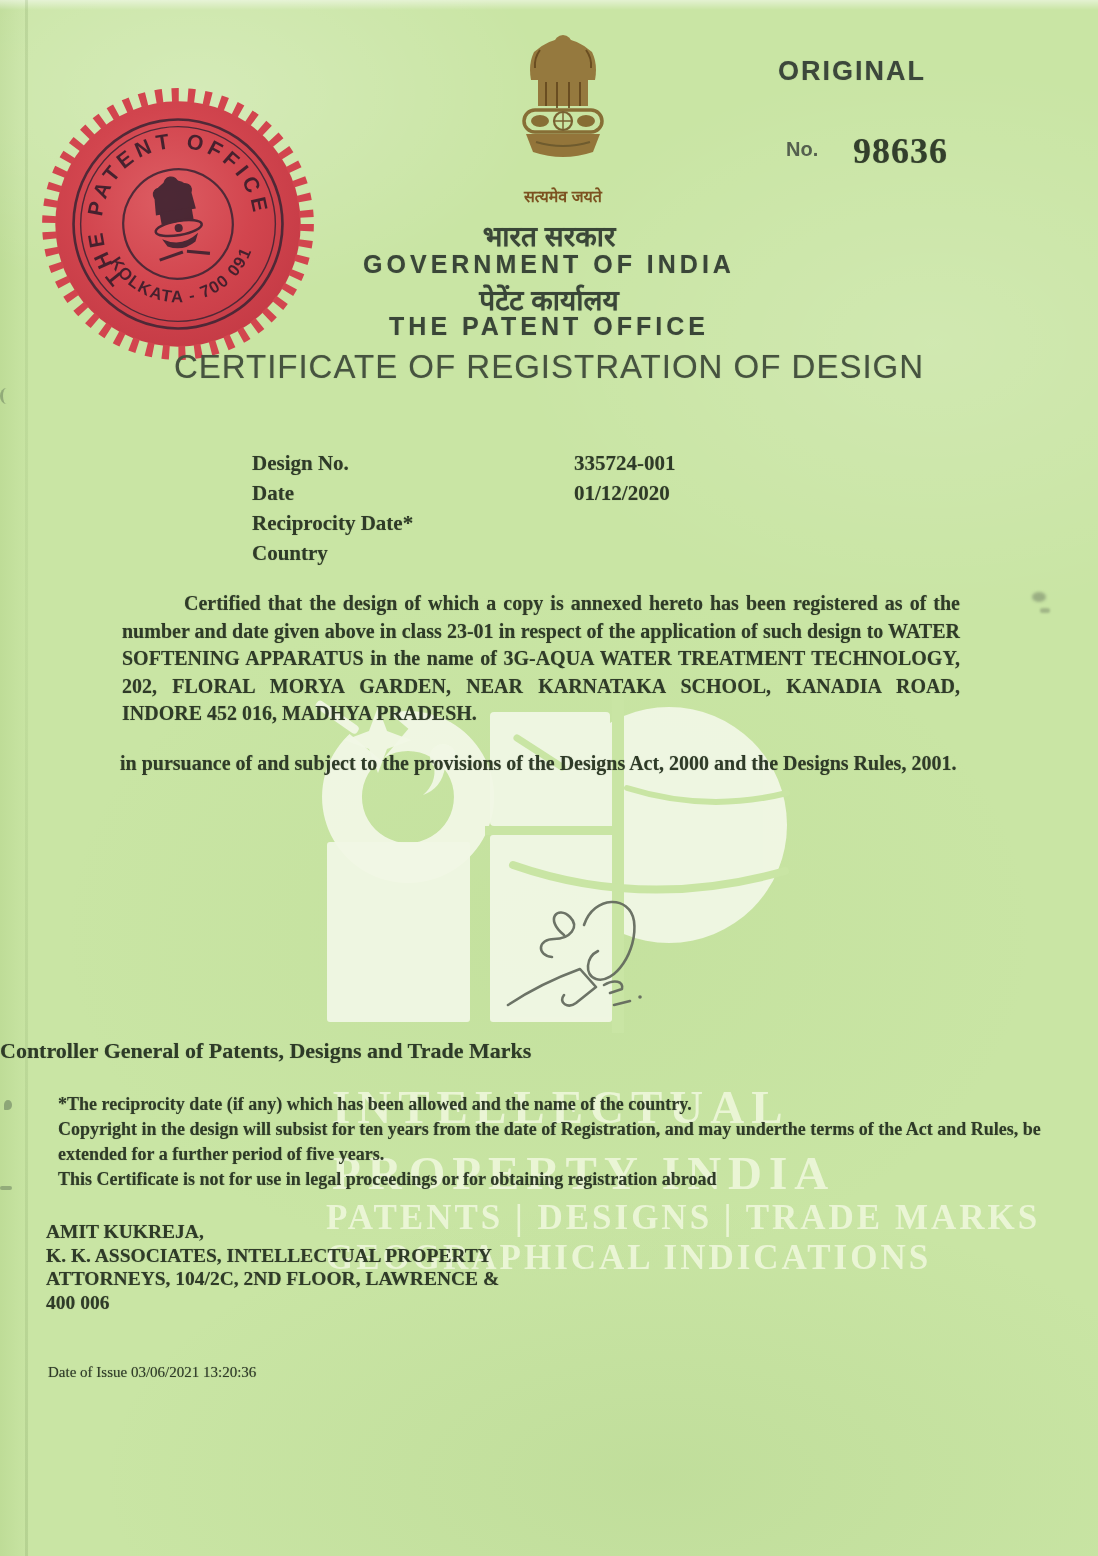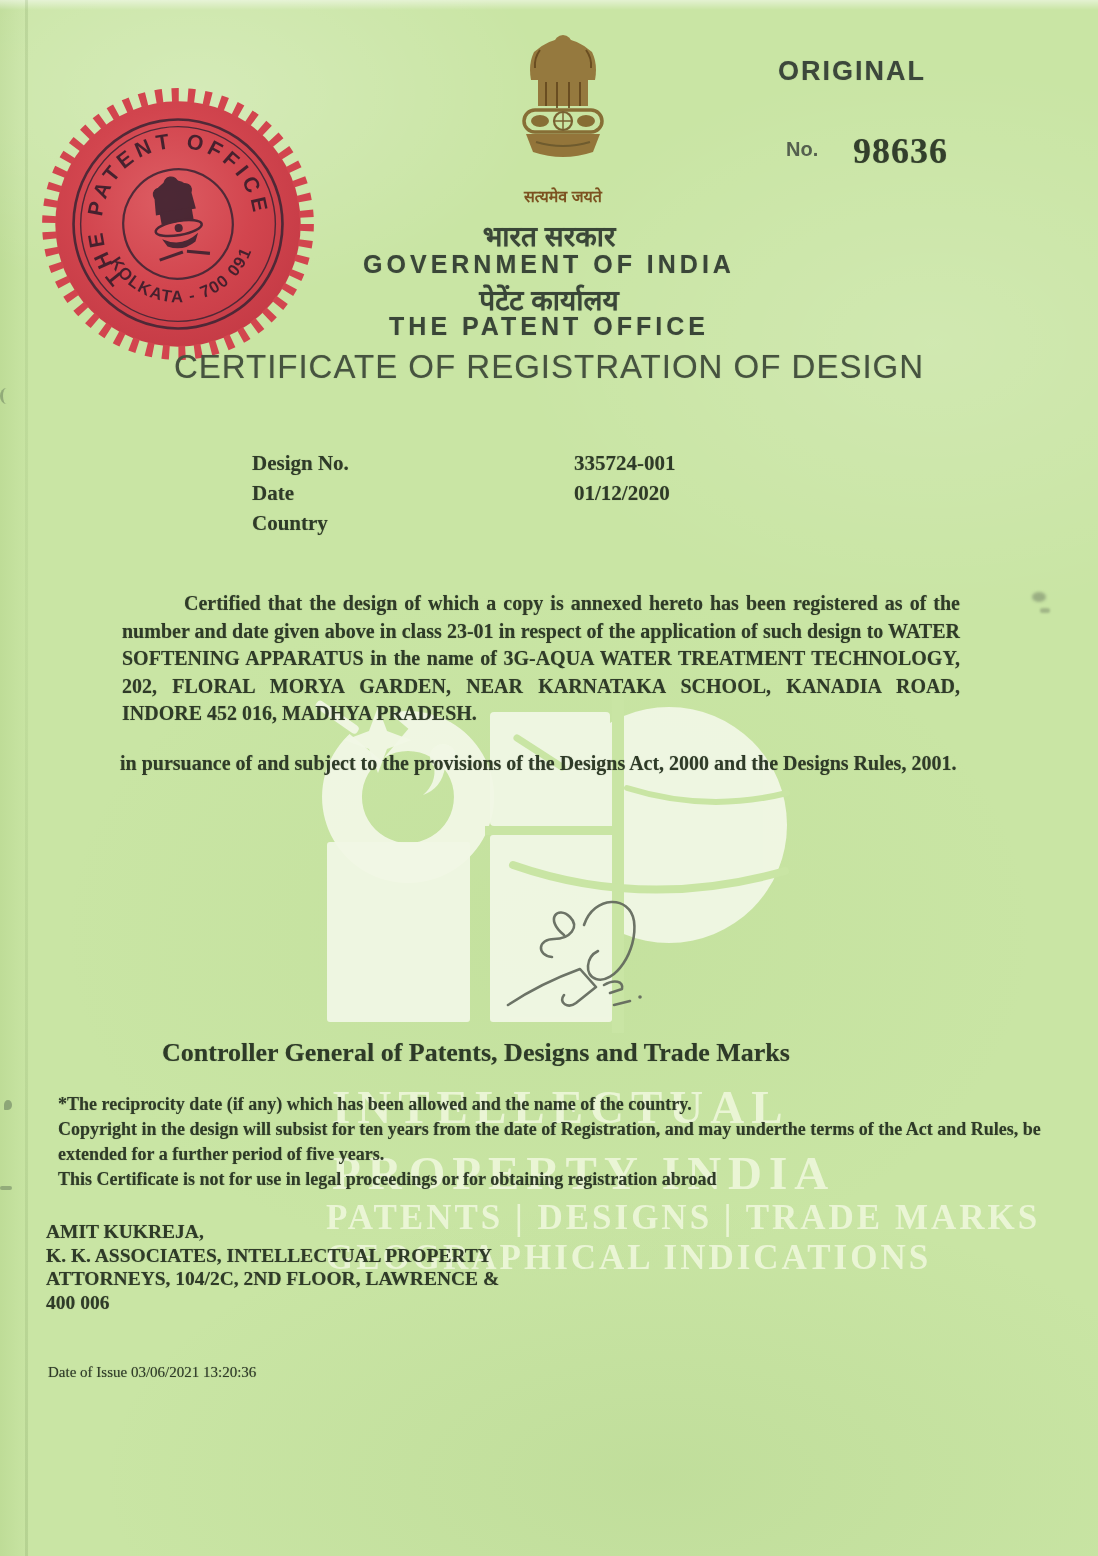--- a/index.html
+++ b/index.html
@@ -55,22 +55,22 @@
   .fields .row{display:flex;gap:12px;}
   .fields .lab{width:310px;}
   
   .para{
     color:#2f3b28; font-weight:bold; font-size:20px; line-height:27.5px;
     text-align:justify; text-shadow:0 0 1px rgba(47,59,40,.45);
   }
   .para-cert{left:122px; top:590px; width:838px; text-indent:62px;}
   .para-purs{left:120px; top:750px; width:838px;}
   .signatory{
-    left:0; top:1038px; width:952px; text-align:center;
-    font-size:26px; font-weight:bold; color:#2e3b28;
+    left:0; top:1038px; width:952px; text-align:left;
+    font-size:22px; font-weight:bold; color:#2e3b28;
     text-shadow:0 0 1px rgba(46,59,40,.45);
   }
   
   .wm{color:rgba(240,248,222,.85); font-weight:bold; font-family:"Liberation Serif", serif; z-index:1; white-space:nowrap;}
   .wm1{left:332px; top:1080px; font-size:47px; letter-spacing:7px;}
   .wm2{left:332px; top:1146px; font-size:47px; letter-spacing:7px;}
   .wm3{left:326px; top:1198px; font-size:35px; letter-spacing:3px;}
   .wm4{left:326px; top:1238px; font-size:35px; letter-spacing:3px;}
   
   .footnotes{
@@ -228,20 +228,24 @@
   <div class="abs fields content">
     <div class="row">
       <span class="lab">Design No.</span>
       <span class="val">335724-001</span>
     </div>
     <div class="row">
       <span class="lab">Date</span>
       <span class="val">01/12/2020</span>
     </div>
     <div class="row">
+      <span class="lab">Reciprocity Date*</span>
+      <span class="val"></span>
+    </div>
+    <div class="row">
       <span class="lab">Country</span>
       <span class="val"></span>
     </div>
   </div>
 
   <div class="abs para para-cert content">Certified that the design of which a copy is annexed hereto has been registered as of the number and date given above in class 23-01 in respect of the application of such design to WATER SOFTENING APPARATUS in the name of 3G-AQUA WATER TREATMENT TECHNOLOGY, 202, FLORAL MORYA GARDEN, NEAR KARNATAKA SCHOOL, KANADIA ROAD, INDORE 452 016, MADHYA PRADESH.</div>
   <div class="abs para para-purs content">in pursuance of and subject to the provisions of the Designs Act, 2000 and the Designs Rules, 2001.</div>
 
   <svg class="abs" style="left:492px;top:893px;z-index:3;" width="175" height="135" viewBox="0 0 175 135">
     <g fill="none" stroke="#61685c" stroke-width="2.6" stroke-linecap="round" stroke-linejoin="round" opacity="0.92">

